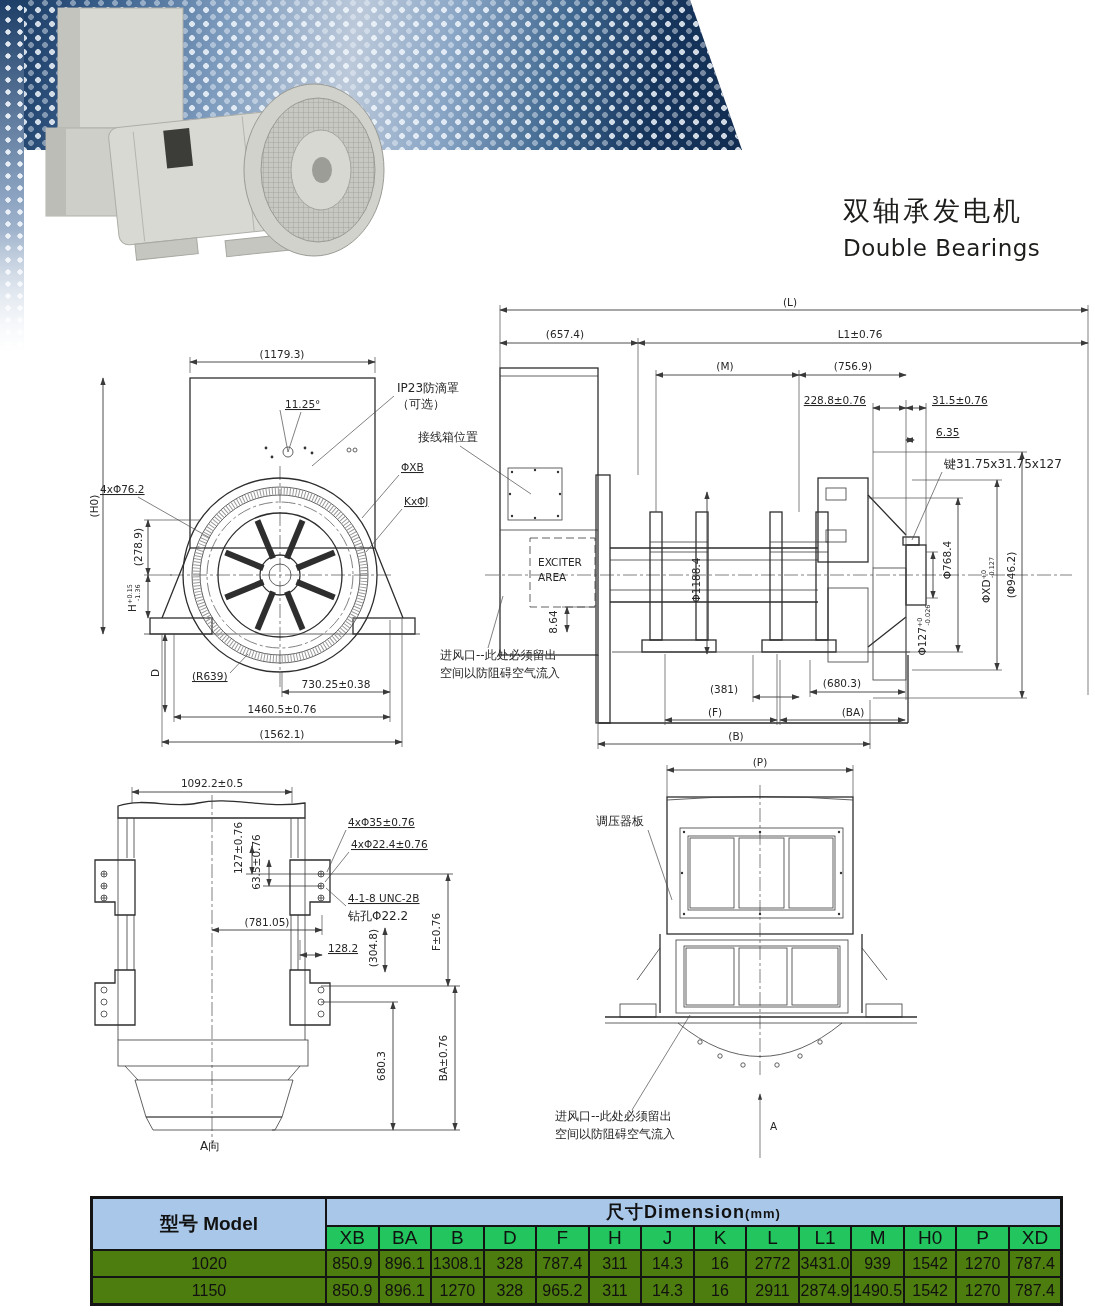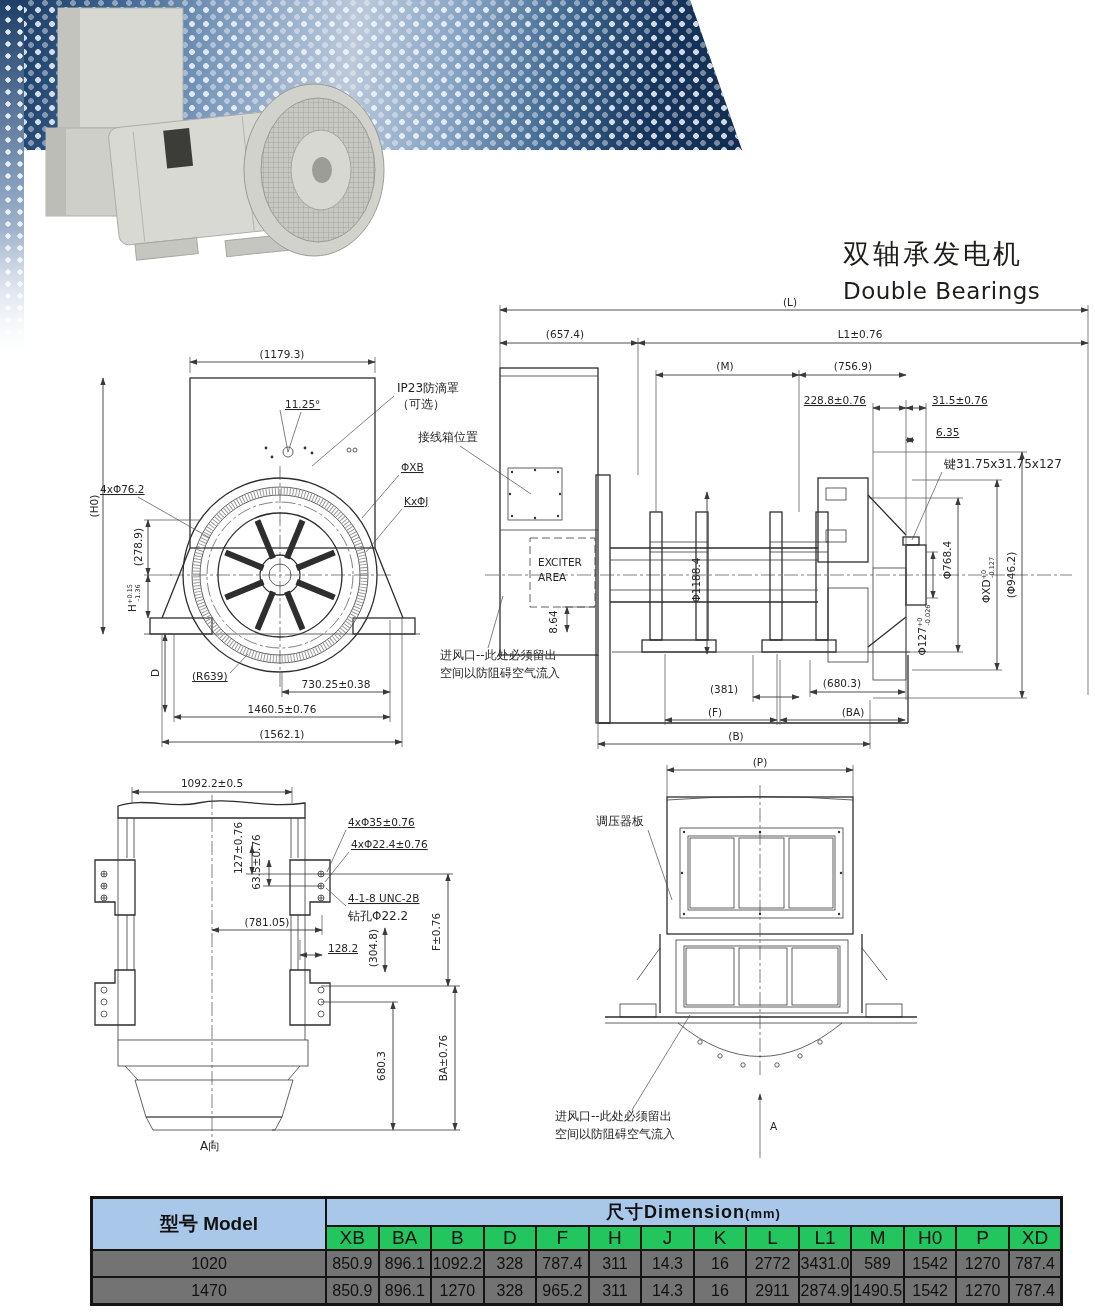--- a/index.html
+++ b/index.html
@@ -22,21 +22,21 @@
     mask-image:linear-gradient(180deg,#000 65%,transparent 100%);}
   .band-left::after{content:"";position:absolute;inset:0;
     background-image:radial-gradient(rgba(244,248,253,.9) 2.4px,transparent 2.9px);
     background-size:12px 12px;background-position:2px 2px;}
 
   
   .machine{position:absolute;left:18px;top:2px;}
 
   
   .title{position:absolute;left:843px;top:193px;color:#1d1d1b;}
-  .title .cn{font-size:27px;letter-spacing:3px;margin-top:43px;}
+  .title .cn{font-size:27px;letter-spacing:3px;}
   .title .en{font-size:23px;letter-spacing:.5px;margin-top:6px;}
 
   
   .drawings{position:absolute;left:60px;top:280px;}
   .ol{stroke:#2e2e2e;stroke-width:1.3;fill:none;}
   .tl{stroke:#3a3a3a;stroke-width:.8;fill:none;}
   .xl{stroke:#4a4a4a;stroke-width:.7;fill:none;}
   .dl{stroke:#3a3a3a;stroke-width:.9;fill:none;
       marker-start:url(#ma);marker-end:url(#ma);}
   .cl{stroke:#4a4a4a;stroke-width:.7;fill:none;stroke-dasharray:14 3 3 3;}
@@ -51,21 +51,21 @@
   .dim-table{position:absolute;left:90px;top:1196px;width:973px;
     border-collapse:collapse;table-layout:fixed;
     font-family:"Liberation Sans","DejaVu Sans",sans-serif;color:#111;
     border:3px solid #141414;}
   .dim-table th,.dim-table td{border:2px solid #141414;text-align:center;padding:0;}
   .dim-table .blue{background:#a9c7e8;}
   .dim-table th.model{width:232px;font-size:19px;font-weight:bold;}
   .dimhead{font-size:18px;font-weight:bold;height:26px;letter-spacing:1px;}
   .dimhead .unit{font-size:13px;text-align:center;}
   .letters th{font-size:19px;font-weight:normal;height:20px;background:#22c55e;}
-  .dim-table tbody td{background:#737373;font-size:16px;height:25px;}
+  .dim-table tbody td{background:#4d7c0f;font-size:16px;height:25px;}
 </style>
 </head>
 <body>
 
 <div class="page">
 
   <div class="band"></div>
   <div class="band-left"></div>
 
   <svg class="machine" width="380" height="262" viewBox="0 0 380 262">
@@ -465,35 +465,35 @@
           <th>H0</th>
           <th>P</th>
           <th>XD</th>
         </tr>
     </thead>
     <tbody>
         <tr>
           <td>1020</td>
           <td>850.9</td>
           <td>896.1</td>
-          <td>1092.2</td>
+          <td>1308.1</td>
           <td>328</td>
           <td>787.4</td>
           <td>311</td>
           <td>14.3</td>
           <td>16</td>
           <td>2772</td>
           <td>3431.0</td>
-          <td>589</td>
+          <td>939</td>
           <td>1542</td>
           <td>1270</td>
           <td>787.4</td>
         </tr>
         <tr>
-          <td>1470</td>
+          <td>1150</td>
           <td>850.9</td>
           <td>896.1</td>
           <td>1270</td>
           <td>328</td>
           <td>965.2</td>
           <td>311</td>
           <td>14.3</td>
           <td>16</td>
           <td>2911</td>
           <td>2874.9</td>

